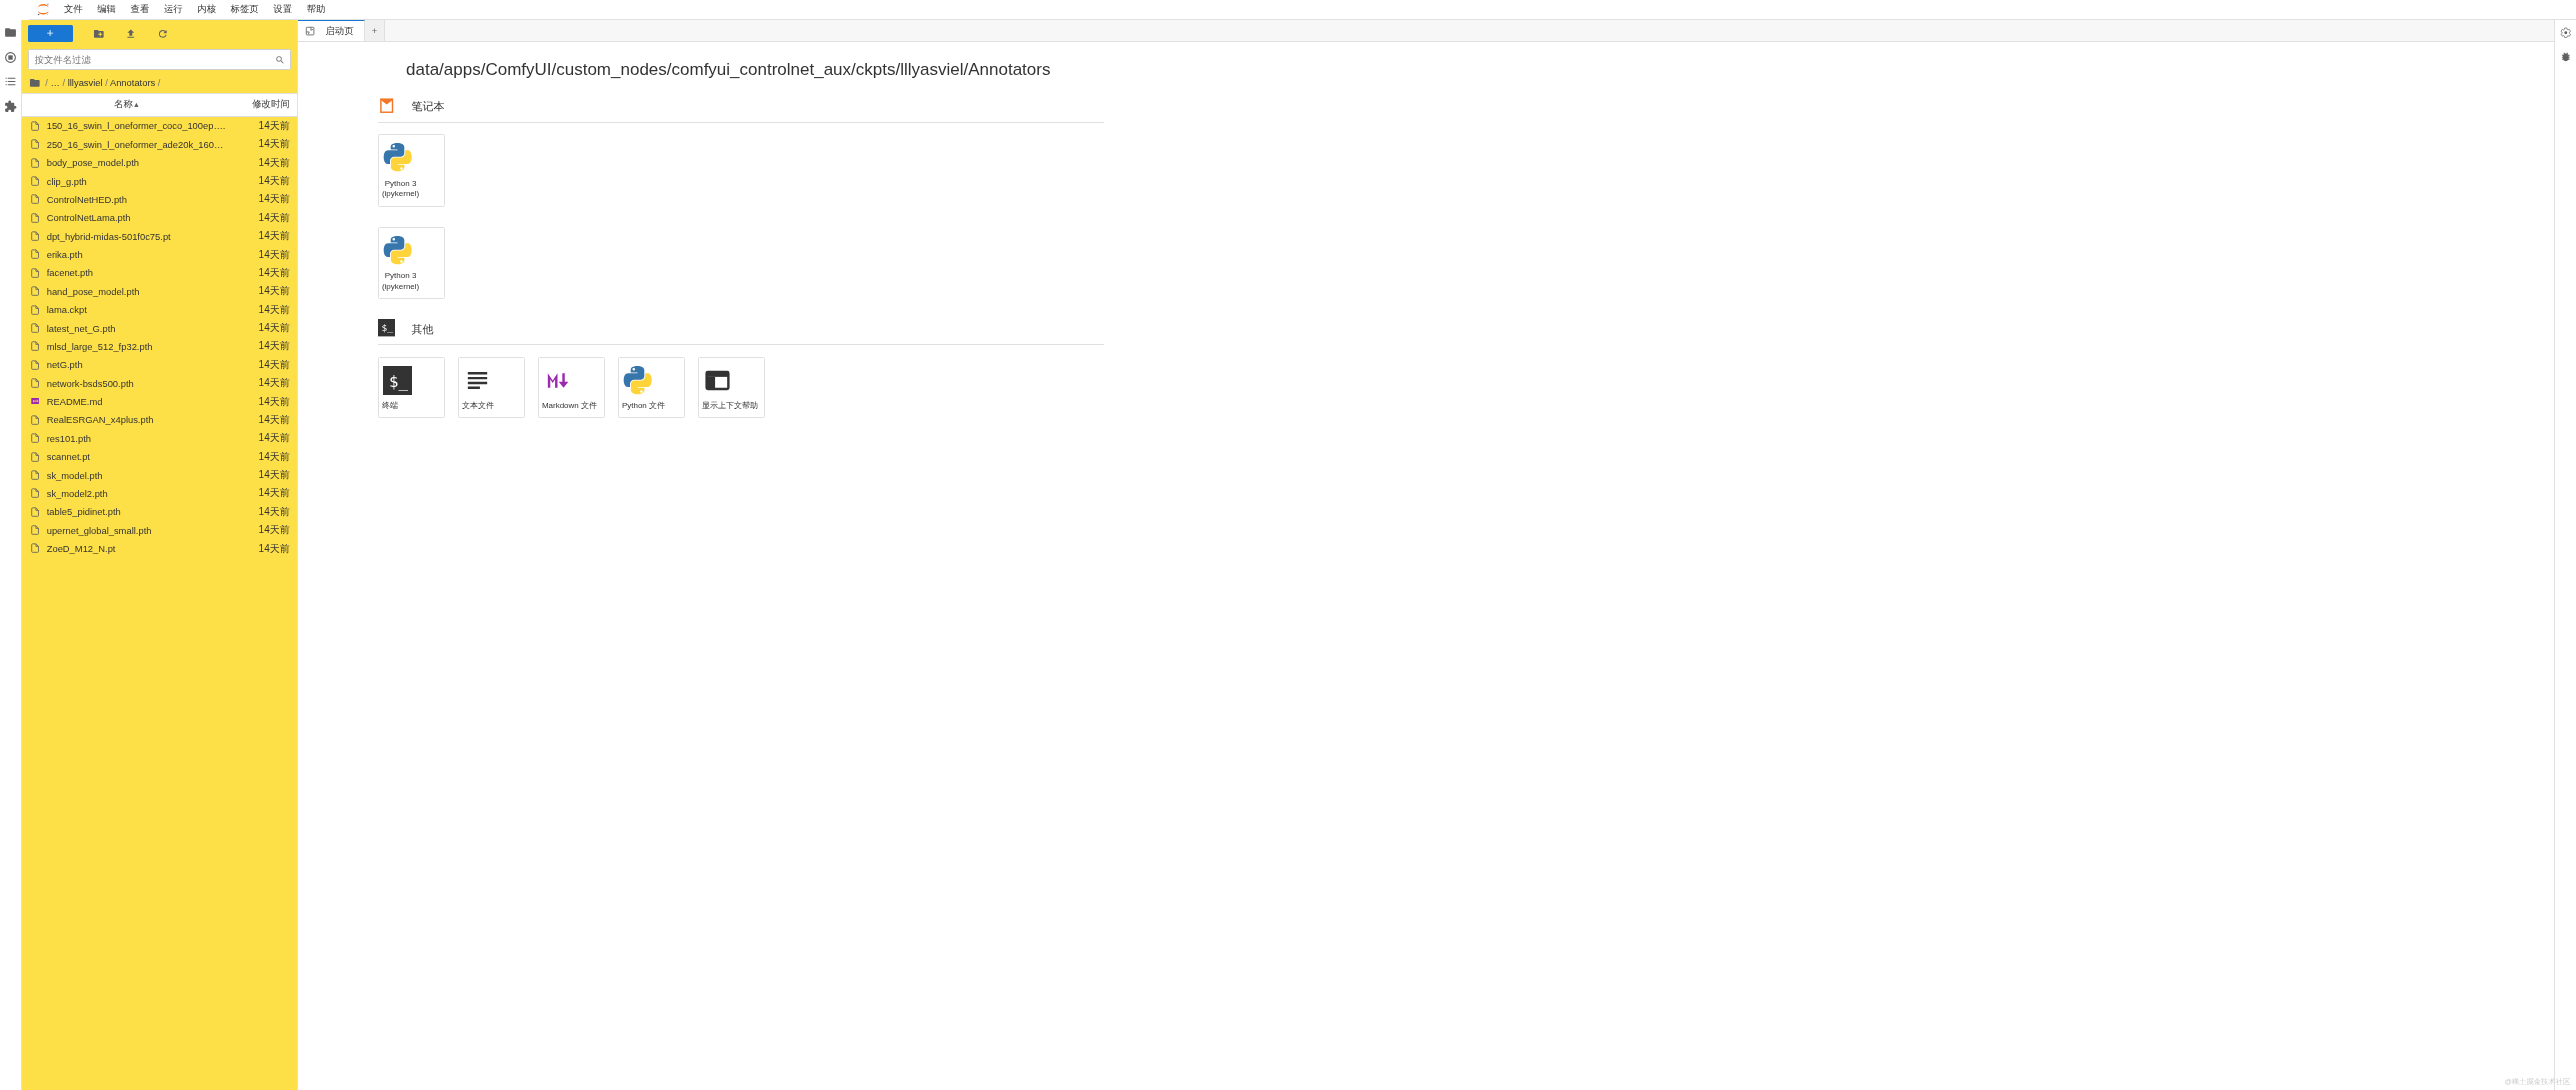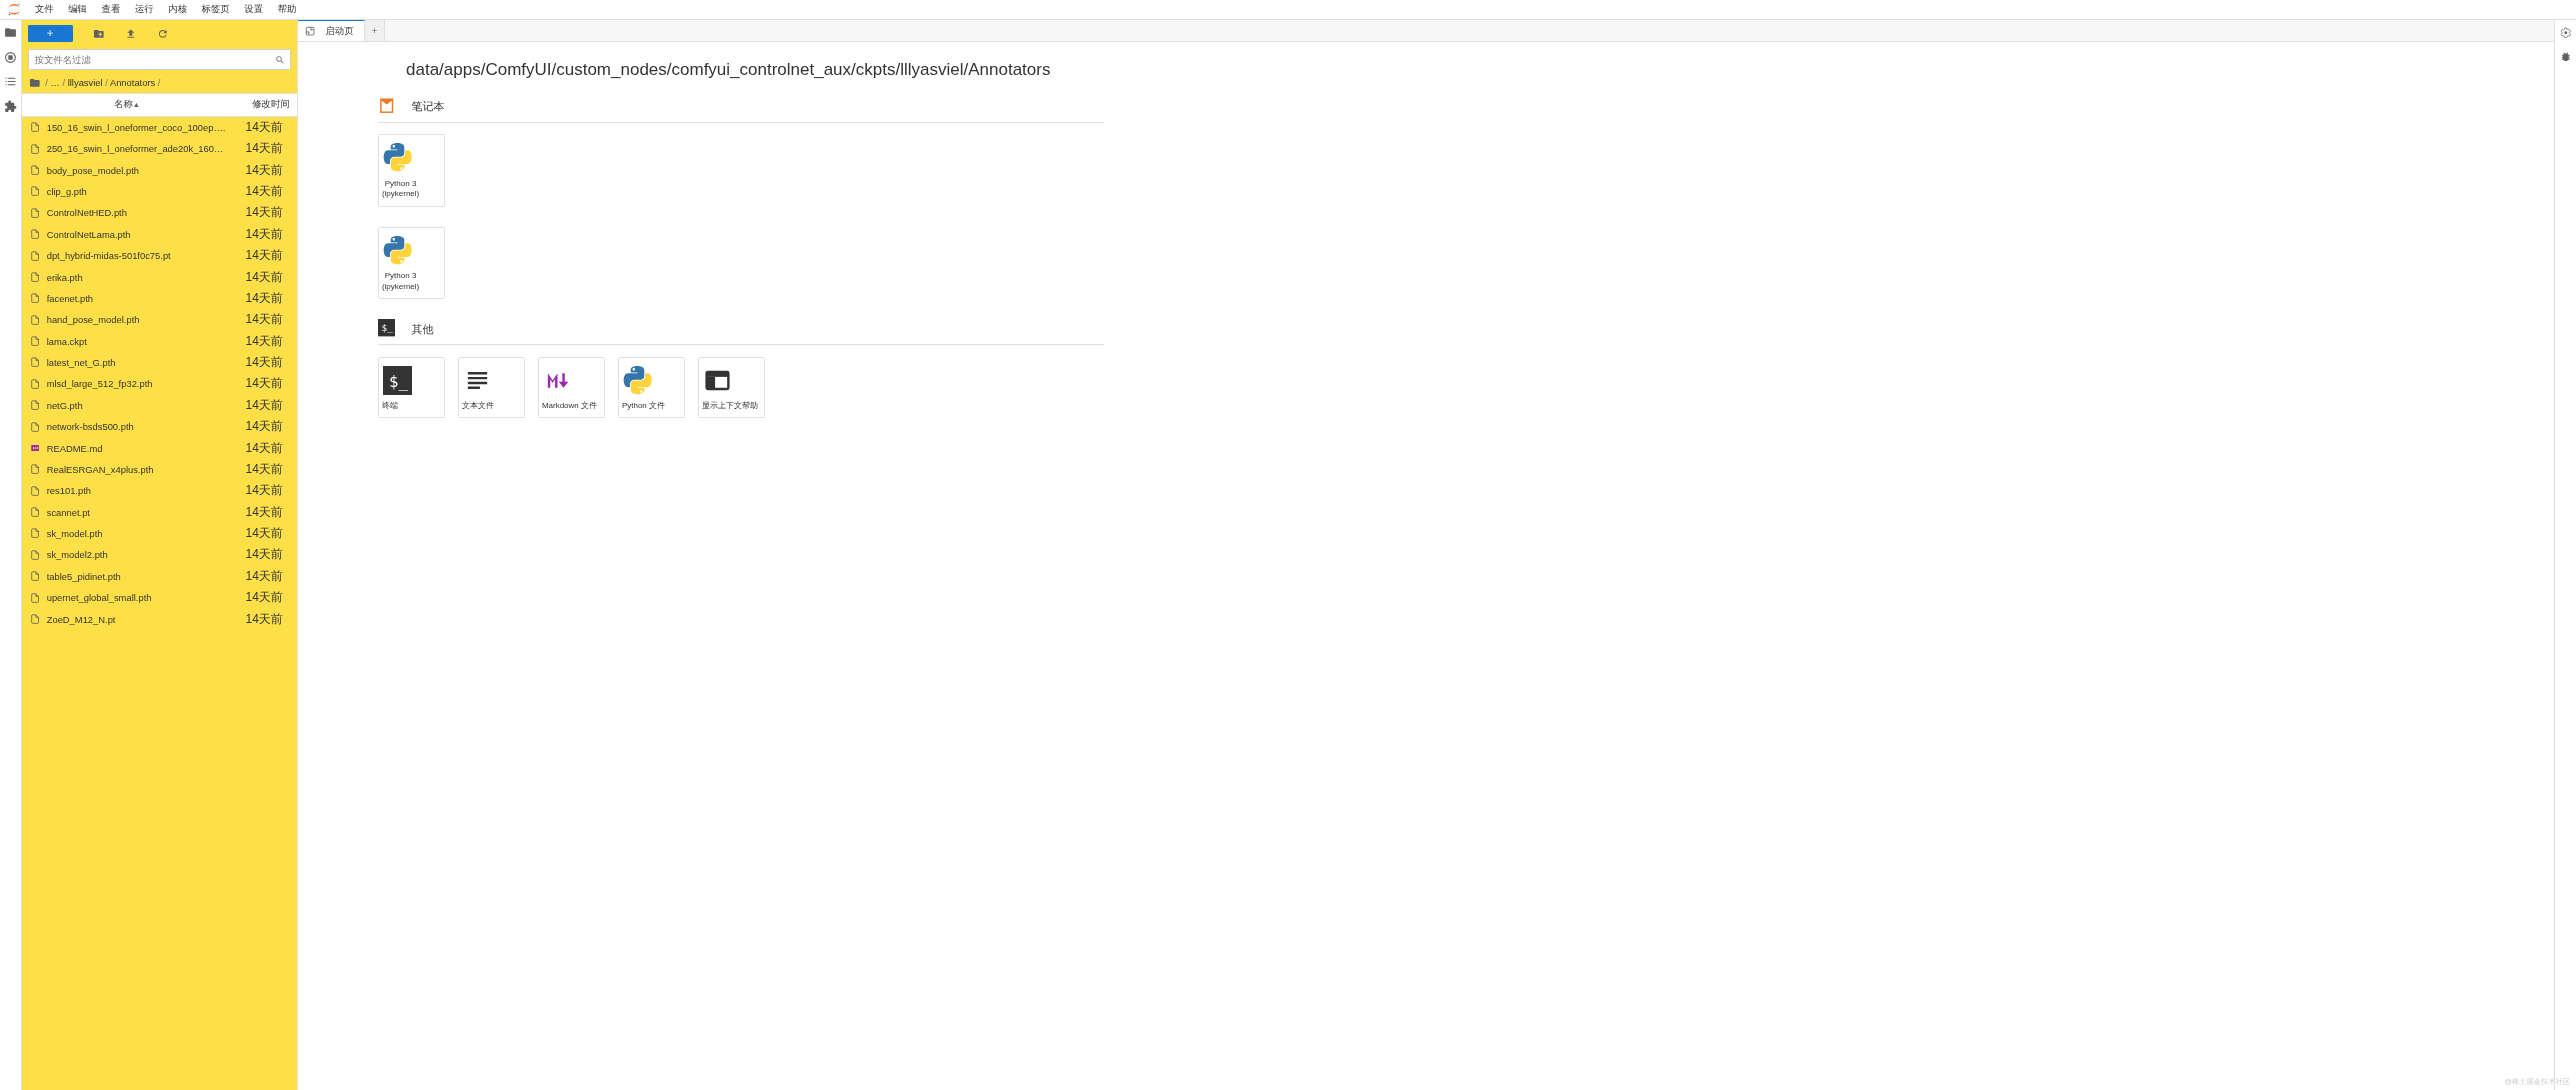--- a/index.html
+++ b/index.html
@@ -1,20 +1,20 @@
 <!DOCTYPE html>
 <html style="font-size:11.6px"><head>
 <meta charset="utf-8">
 <style>
 * { box-sizing: border-box; margin: 0; padding: 0; }
 body { font-family: -apple-system, "Helvetica Neue", Arial, sans-serif; font-size: 9.4px; color: #333; background: #fff; overflow: hidden; }
 .app { display: flex; flex-direction: column; height: 100vh; }
 
 
-.menubar { display: flex; align-items: center; height: 20.3px; border-bottom: 0.7px solid #e0e0e0; padding: 0 2.9px; }
+.menubar { display: flex; align-items: center; height: 20.3px; border-bottom: 0.7px solid #e0e0e0; padding: 0 2.9px; margin-left: 29px; }
 .logo { width: 16px; height: 16px; margin: 0 5.8px 0 2.9px; display: flex; align-items: center; justify-content: center; }
 .menu-item { padding: 2.9px 7.3px; font-size: 9.4px; cursor: pointer; }
 
 
 .main { flex: 1; display: flex; overflow: hidden; }
 
 
 .activitybar { width: 22px; background: #fff; border-right: 0.7px solid #e0e0e0; display: flex; flex-direction: column; align-items: center; padding-top: 5.8px; gap: 11.6px; }
 .activity-icon { width: 13px; height: 13px; color: #616161; cursor: pointer; display: flex; align-items: center; justify-content: center; }
 
@@ -36,21 +36,21 @@
 .file-header { display: flex; border-top: 0.7px solid #e0e0e0; border-bottom: 0.7px solid #e0e0e0; background: #fff; font-size: 9.4px; }
 .file-header .col-name { flex: 1; padding: 4.4px 7.3px; display: flex; align-items: center; justify-content: center; }
 .file-header .col-mod { width: 65px; padding: 4.4px 7.3px; text-align: right; }
 .sort-caret { font-size: 7.3px; color: #616161; }
 
 .file-list { flex: 1; overflow-y: auto; }
 .file-row { display: flex; align-items: center; padding: 2.2px 7.3px; font-size: 9.4px; cursor: pointer; }
 .file-icon { width: 11.6px; height: 11.6px; margin-right: 5.8px; color: #616161; flex-shrink: 0; display: flex; align-items: center; justify-content: center; }
 .file-icon.md { color: #9c27b0; }
 .file-name { flex: 1; white-space: nowrap; overflow: hidden; text-overflow: ellipsis; }
-.file-mod { width: 51px; text-align: center; color: #333; font-size: 12px; }
+.file-mod { width: 51px; text-align: right; color: #333; font-size: 10px; }
 
 
 .content { flex: 1; display: flex; flex-direction: column; overflow: hidden; }
 .tabbar { display: flex; height: 22px; background: #f7f7f7; border-bottom: 0.7px solid #e0e0e0; }
 .tab { display: flex; align-items: center; padding: 0 10.2px 0 7.3px; background: #fff; border-right: 0.7px solid #e0e0e0; border-top: 1.5px solid #1976d2; font-size: 9.4px; gap: 10px; cursor: pointer; }
 .tab-add { width: 20.3px; display: flex; align-items: center; justify-content: center; border-right: 0.7px solid #e0e0e0; color: #616161; cursor: pointer; background: #f0f0f0; }
 
 .launcher { flex: 1; overflow-y: auto; padding: 17.4px 0; }
 .launcher-inner { max-width: 726px; margin-left: 80px; }
 .launcher-path { font-size: 17px; color: #333; margin-bottom: 17.4px; margin-left: 28px; }

